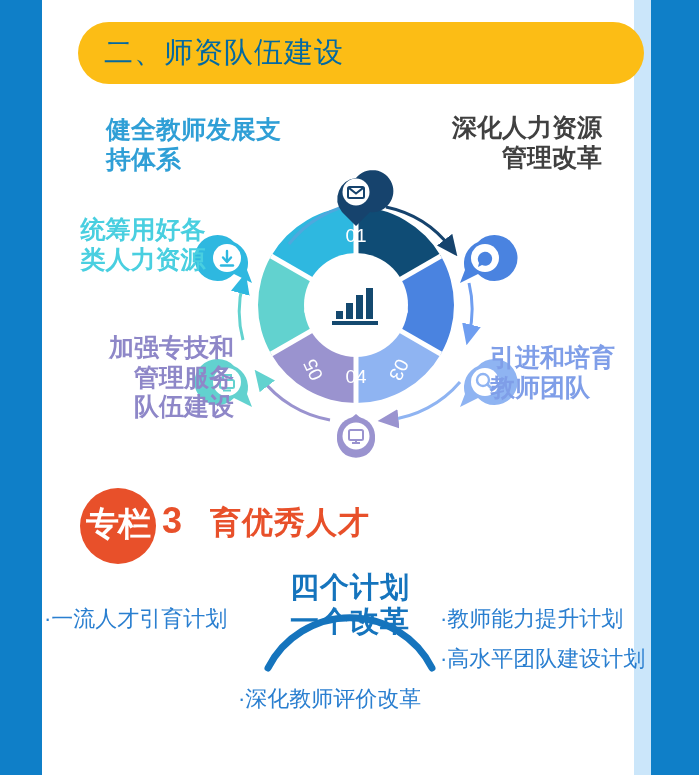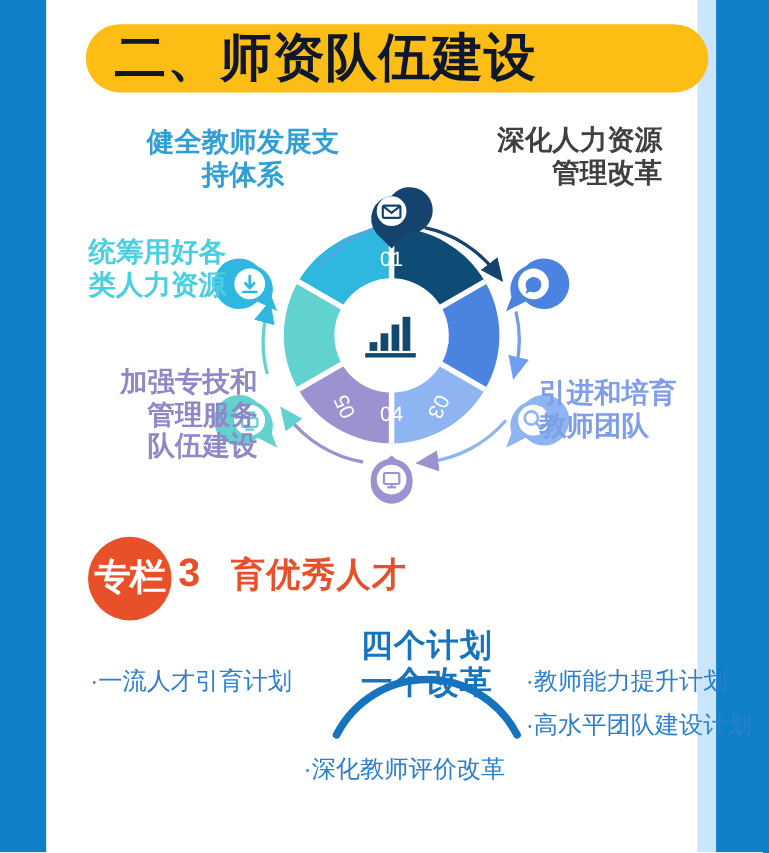--- a/index.html
+++ b/index.html
@@ -48,23 +48,23 @@
     left: 78px; top: 22px;
     width: 566px; height: 62px;
     background: #fcbd15;
     border-radius: 31px;
     box-sizing: border-box;
   }
   .title-pill-text {
     position: absolute;
     left: 26px; top: 50%;
     transform: translateY(-50%);
-    color: #0f172a;
-    font-size: 47px;
-    font-weight: bold;
+    color: #0369a1;
+    font-size: 29px;
+    font-weight: normal;
     letter-spacing: 1px;
     white-space: nowrap;
   }
 
   
   .wheel-area {
     position: absolute;
     left: 42px; top: 95px;
     width: 609px; height: 390px;
   }
@@ -75,21 +75,21 @@
 
   
   .wlabel {
     position: absolute;
     font-size: 25px;
     font-weight: bold;
     line-height: 1.18;
     white-space: pre-line;
   }
 
-  .lb-01 { left: 64px;  top: 20px;  width: 230px; color: #2f9fd6; text-align: center; }
+  .lb-01 { left: 64px;  top: 20px;  width: 230px; color: #2f9fd6; text-align: left; }
   .lb-02 { left: 330px; top: 18px;  width: 230px; color: #404040; text-align: right; }
   .lb-03 { left: 440px; top: 118px; width: 180px; color: #4a83e0; text-align: left; }
   .lb-04 { left: 448px; top: 248px; width: 180px; color: #7f9ee8; text-align: left; }
   .lb-05 { left: 0px;   top: 238px; width: 192px; color: #8e87c8; text-align: right; }
   .lb-06 { left: 8px;   top: 120px; width: 186px; color: #49cfe0; text-align: center; }
 
   
   .badge-zone {
     position: absolute;
     left: 42px; top: 488px;
@@ -128,21 +128,21 @@
     font-size: 31px;
     font-weight: bold;
     letter-spacing: 1px;
     white-space: nowrap;
   }
 
   
   .plans-zone {
     position: absolute;
     left: 42px; top: 560px;
-    width: 609px; height: 150px; margin-left: 38px;
+    width: 609px; height: 150px;
   }
   .bracket-svg {
     position: absolute;
     left: 198px; top: 0px;
   }
   .bracket-text {
     position: absolute;
     left: 218px; top: 10px;
     width: 180px;
     text-align: center;

